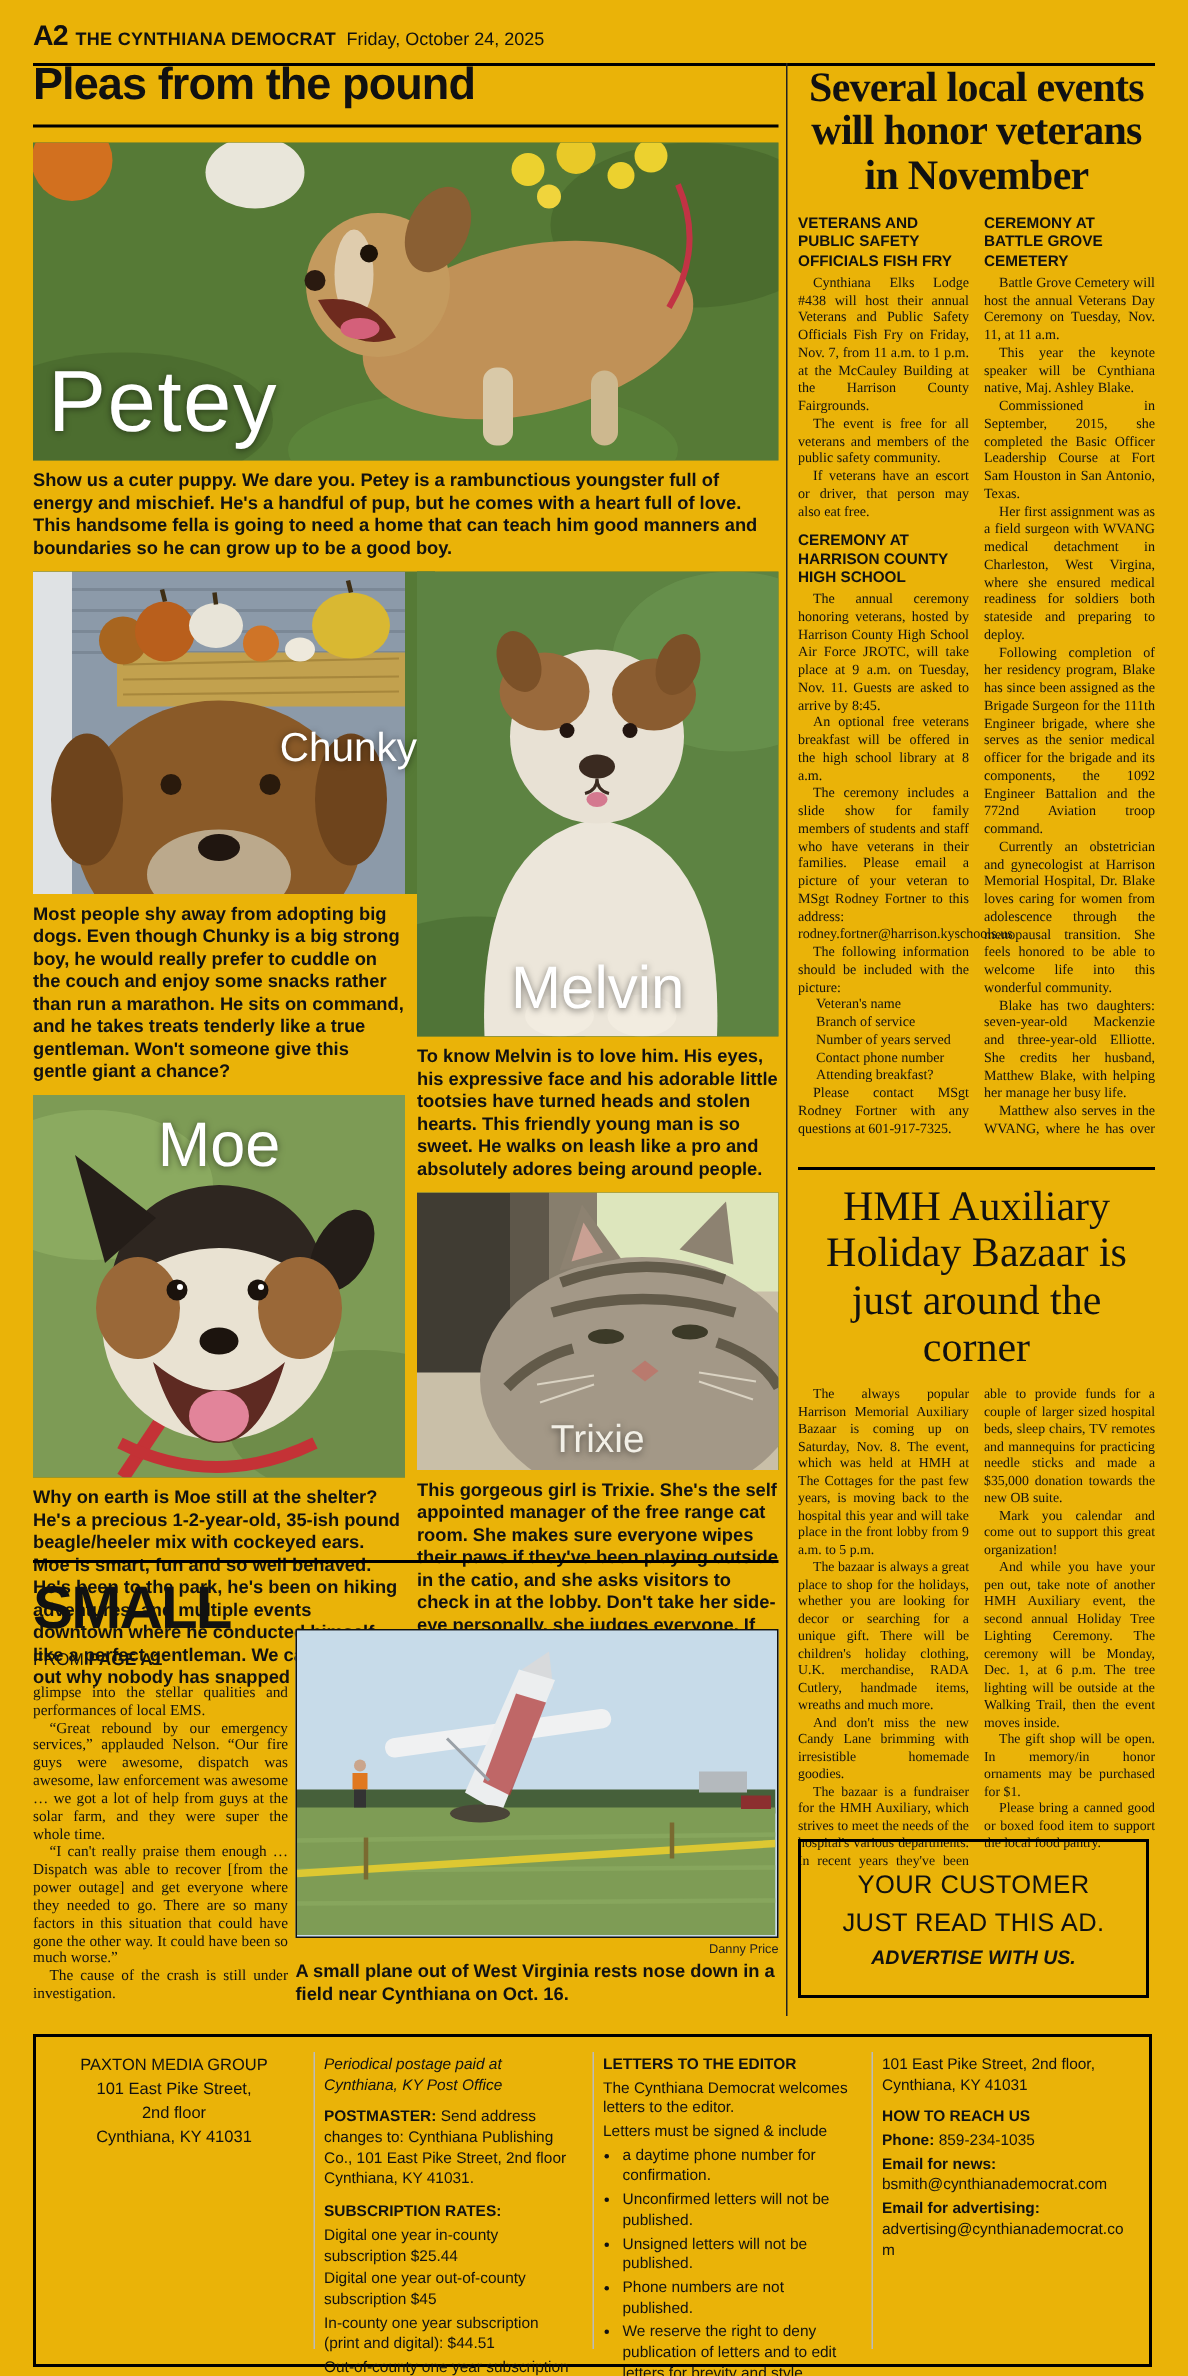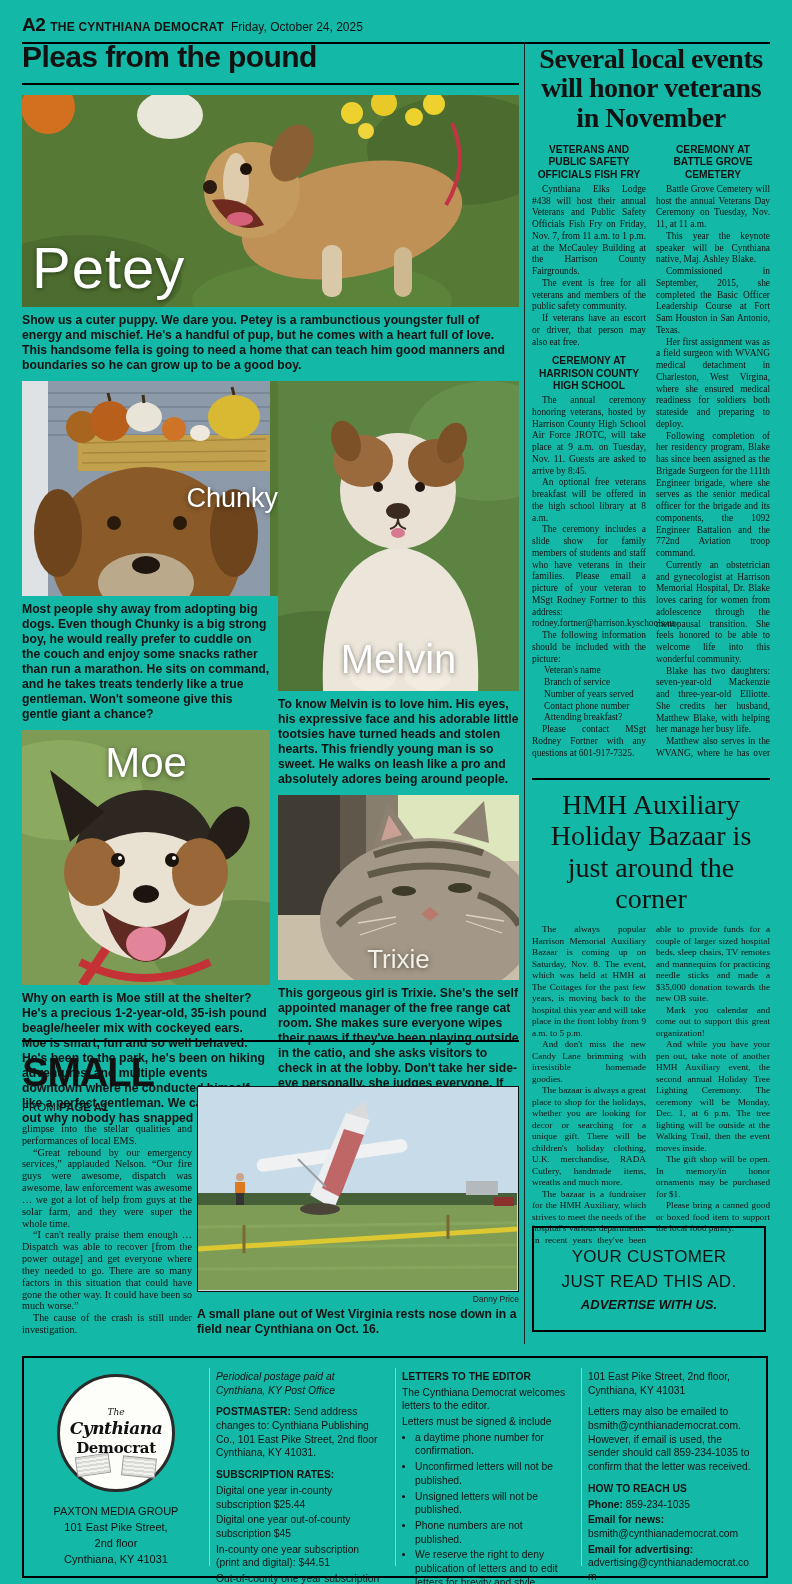--- a/index.html
+++ b/index.html
@@ -1,18 +1,18 @@
 <!DOCTYPE html>
 <html><head>
 <meta charset="utf-8">
 <style>
   * { box-sizing: border-box; margin: 0; padding: 0; }
   html,body { background:#e9e9e9; }
   body { font-family:"Liberation Sans", sans-serif; color:#111; }
-  .page { position:relative; width:792px; height:1584px; background:#14b8a6; margin:0 auto; overflow:hidden; }
+  .page { position:relative; width:792px; height:1584px; background:#eab308; margin:0 auto; overflow:hidden; }
 
   
   .masthead-top { position:absolute; left:22px; top:14px; width:748px; border-bottom:2.5px solid #000; padding-bottom:6px; }
   .masthead-top .pg { font-size:19px; font-weight:900; letter-spacing:-.5px; }
   .masthead-top .paper { font-size:12px; font-weight:800; margin-left:5px; letter-spacing:.2px; }
   .masthead-top .date { font-size:12px; margin-left:7px; }
 
   .vdivider { position:absolute; left:524px; top:42px; height:1302px; border-left:1.5px solid #222; }
 
   
@@ -49,21 +49,21 @@
   .credit { font-size:8.5px; text-align:right; margin:2px 0 3px; color:#222; }
   .plane-caption { font-weight:700; font-size:12.2px; line-height:1.25; }
 
   
   .vet { position:absolute; left:532px; top:44px; width:238px; }
   .vet-title { font-family:"Liberation Serif", serif; font-weight:700; font-size:28px; line-height:1.05; text-align:center; letter-spacing:-.5px; }
   .twocol { column-count:2; column-gap:10px; }
   .vet-body { margin-top:12px; height:620px; overflow:hidden;
               font-family:"Liberation Serif", serif; font-size:9.4px; line-height:1.25; }
   .vet-p { text-align:justify; text-indent:10px; }
-  .vet-h { font-family:"Liberation Sans", sans-serif; font-weight:800; font-size:10.2px; line-height:1.2; text-align:center; margin:7px 0 3px; }
+  .vet-h { font-family:"Liberation Sans", sans-serif; font-weight:800; font-size:10.2px; line-height:1.2; text-align:left; margin:7px 0 3px; }
   .vet-h.first { margin-top:0; }
   .vet-l { padding-left:12px; }
 
   .hmh { position:absolute; left:532px; top:778px; width:238px; border-top:2px solid #000; padding-top:9px; }
   .hmh-title { font-family:"Liberation Serif", serif; font-weight:400; font-size:28px; line-height:1.12; text-align:center; }
   .bazaar-body { margin-top:10px; height:350px; overflow:hidden;
                  font-family:"Liberation Serif", serif; font-size:9.2px; line-height:1.25; }
 
   .ad-box { position:absolute; left:532px; top:1226px; width:234px; height:106px; border:2px solid #000;
             display:flex; flex-direction:column; align-items:center; justify-content:center; gap:5px; }
@@ -329,45 +329,38 @@
       <p class="vet-p">Currently an obstetrician and gynecologist at Harrison Memorial Hospital, Dr. Blake loves caring for women from adolescence through the menopausal transition. She feels honored to be able to welcome life into this wonderful community.</p>
       <p class="vet-p">Blake has two daughters: seven-year-old Mackenzie and three-year-old Elliotte. She credits her husband, Matthew Blake, with helping her manage her busy life.</p>
       <p class="vet-p">Matthew also serves in the WVANG, where he has over 25 years of service, including five overseas deployments. He also currently practices as an Internal Medicine physician at Harrison Memorial Hospital.</p>
     </div>
   </section>
 
   <section class="hmh">
     <h2 class="hmh-title">HMH Auxiliary Holiday Bazaar is just around the corner</h2>
     <div class="bazaar-body twocol">
       <p class="vet-p">The always popular Harrison Memorial Auxiliary Bazaar is coming up on Saturday, Nov. 8. The event, which was held at HMH at The Cottages for the past few years, is moving back to the hospital this year and will take place in the front lobby from 9 a.m. to 5 p.m.</p>
+      <p class="vet-p">The bazaar is always a great place to shop for the holidays, whether you are looking for decor or searching for a unique gift. There will be children's holiday clothing, U.K. merchandise, RADA Cutlery, handmade items, wreaths and much more.</p>
       <p class="vet-p">And don't miss the new Candy Lane brimming with irresistible homemade goodies.</p>
-      <p class="vet-p">The bazaar is always a great place to shop for the holidays, whether you are looking for decor or searching for a unique gift. There will be children's holiday clothing, U.K. merchandise, RADA Cutlery, handmade items, wreaths and much more.</p>
       <p class="vet-p">The bazaar is a fundraiser for the HMH Auxiliary, which strives to meet the needs of the hospital's various departments. In recent years they've been able to provide funds for a couple of larger sized hospital beds, sleep chairs, TV remotes and mannequins for practicing needle sticks and made a $35,000 donation towards the new OB suite.</p>
       <p class="vet-p">Mark you calendar and come out to support this great organization!</p>
       <p class="vet-p">And while you have your pen out, take note of another HMH Auxiliary event, the second annual Holiday Tree Lighting Ceremony. The ceremony will be Monday, Dec. 1, at 6 p.m. The tree lighting will be outside at the Walking Trail, then the event moves inside.</p>
       <p class="vet-p">The gift shop will be open. In memory/in honor ornaments may be purchased for $1.</p>
       <p class="vet-p">Please bring a canned good or boxed food item to support the local food pantry.</p>
     </div>
   </section>
 
   <div class="ad-box">
     <div class="ad1">YOUR CUSTOMER</div>
     <div class="ad1">JUST READ THIS AD.</div>
     <div class="ad3">ADVERTISE WITH US.</div>
   </div>
 
   <section class="mh-box">
     <div class="mh-col mh-logo-col">
-      <div class="logo-circle">
-        <div class="logo-the">The</div>
-        <div class="logo-name">Cynthiana</div>
-        <div class="logo-name2">Democrat</div>
-        <div class="logo-thumb t1"></div>
-        <div class="logo-thumb t2"></div>
-      </div>
       <div class="paxton">
         <div>PAXTON MEDIA GROUP</div>
         <div>101 East Pike Street,</div>
         <div>2nd floor</div>
         <div>Cynthiana, KY 41031</div>
       </div>
     </div>
 
     <div class="mh-col">
       <p class="it">Periodical postage paid at Cynthiana, KY Post Office</p>
@@ -390,21 +383,20 @@
         <li>Unsigned letters will not be published.</li>
         <li>Phone numbers are not published.</li>
         <li>We reserve the right to deny publication of letters and to edit letters for brevity and style.</li>
 
       </ul>
 
     </div>
 
     <div class="mh-col">
       <p>101 East Pike Street, 2nd floor, Cynthiana, KY 41031</p>
-      <p>Letters may also be emailed to bsmith@cynthianademocrat.com. However, if email is used, the sender should call 859-234-1035 to confirm that the letter was received.</p>
       <p class="bold-line">HOW TO REACH US</p>
       <p class="tight"><b>Phone:</b><span> 859-234-1035</span></p>
       <p class="tight"><b>Email for news:</b><span> bsmith@cynthianademocrat.com</span></p>
       <p><b>Email for advertising:</b><span> advertising@cynthianademocrat.com</span></p>
 
     </div>
   </section>
 
 </div>
 

